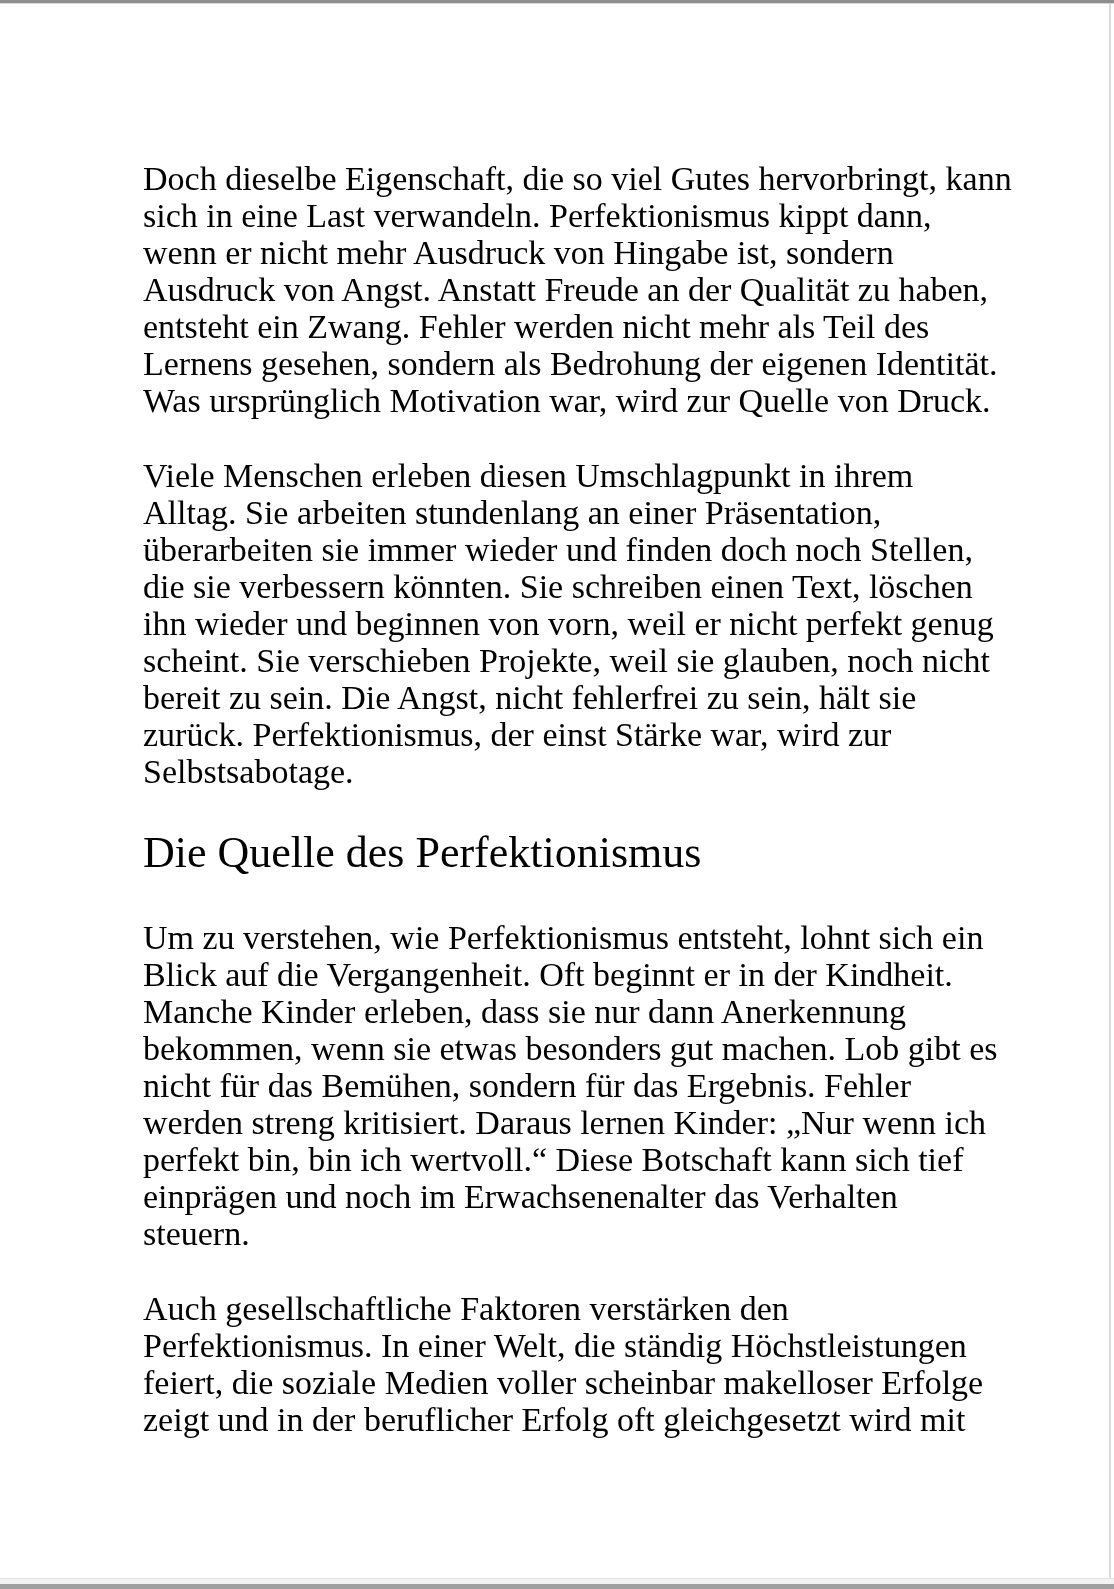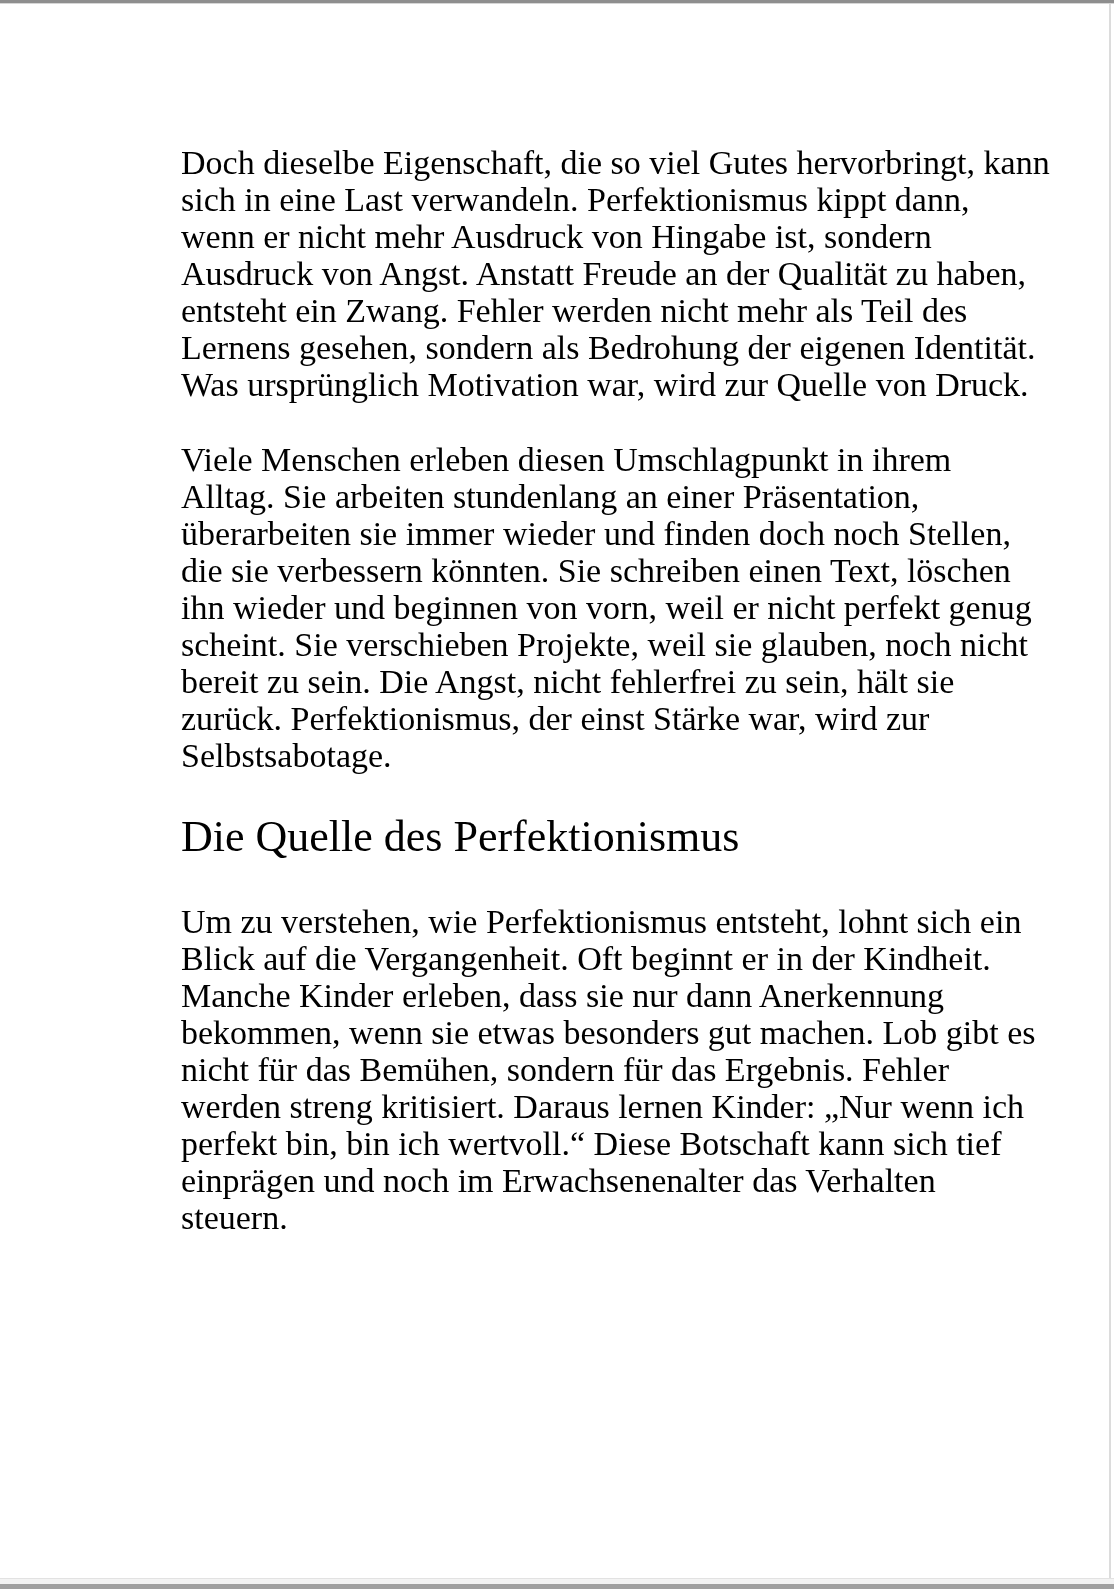--- a/index.html
+++ b/index.html
@@ -31,26 +31,25 @@
     position: absolute; bottom: 0; left: 0; right: 0;
   }
   .bottom-line { height: 1px; background: #e2e2e2; }
   .bottom-band { height: 5px; background: #f3f3f3; }
   .bottom-dark { height: 5px; background: #a0a0a0; }
 
   
   .doc {
     position: absolute;
     left: 143px;
-    top: 144px;
+    top: 160px;
     width: 900px;
     color: #000000;
     font-size: 34px;
     line-height: 37px;
-    margin-left: 38px;
   }
   .doc p {
     margin: 38px 0;
     white-space: pre-line;
   }
   .doc p.first { margin-top: 0; }
   .doc h2 {
     font-size: 44px;
     line-height: 50px;
     font-weight: 400;
@@ -90,13 +89,17 @@
   <h2>Die Quelle des Perfektionismus</h2>
   <p>Um zu verstehen, wie Perfektionismus entsteht, lohnt sich ein
 Blick auf die Vergangenheit. Oft beginnt er in der Kindheit.
 Manche Kinder erleben, dass sie nur dann Anerkennung
 bekommen, wenn sie etwas besonders gut machen. Lob gibt es
 nicht für das Bemühen, sondern für das Ergebnis. Fehler
 werden streng kritisiert. Daraus lernen Kinder: „Nur wenn ich
 perfekt bin, bin ich wertvoll.“ Diese Botschaft kann sich tief
 einprägen und noch im Erwachsenenalter das Verhalten
 steuern.</p>
+  <p>Auch gesellschaftliche Faktoren verstärken den
+Perfektionismus. In einer Welt, die ständig Höchstleistungen
+feiert, die soziale Medien voller scheinbar makelloser Erfolge
+zeigt und in der beruflicher Erfolg oft gleichgesetzt wird mit</p>
 </div>
 
 </body></html>

